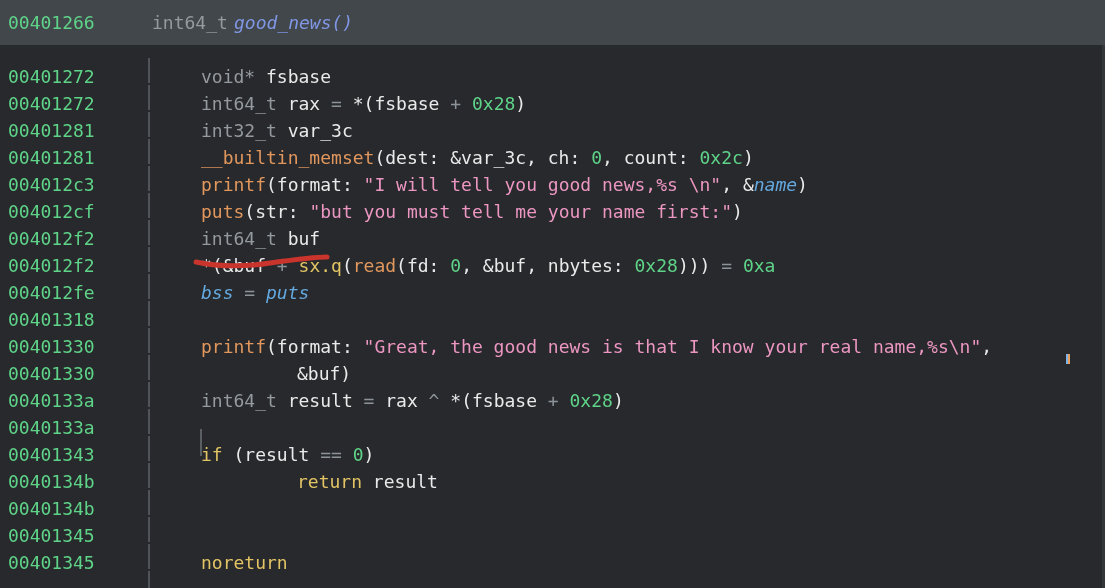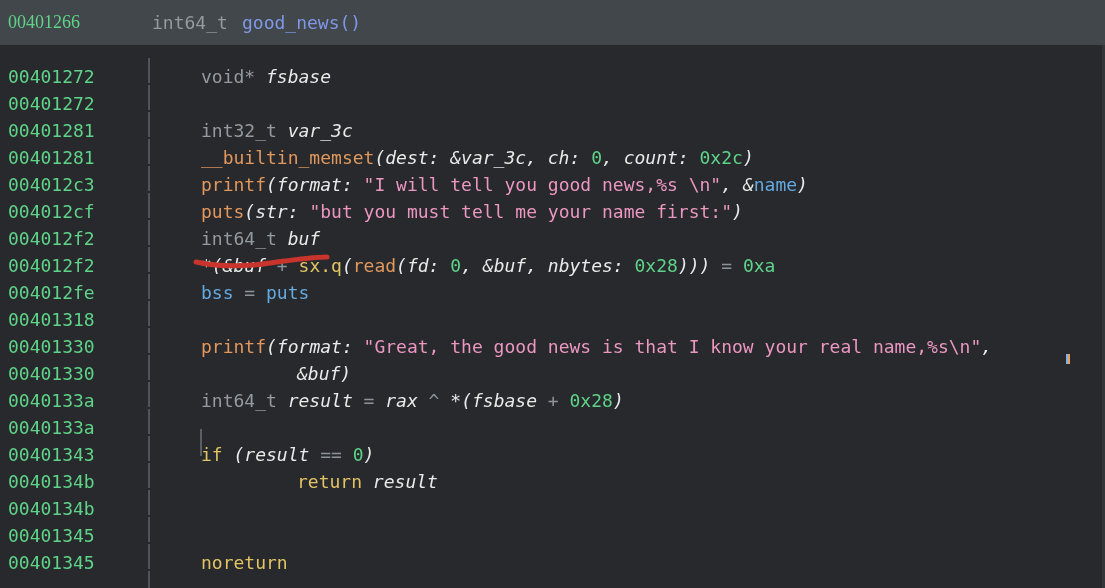--- a/index.html
+++ b/index.html
@@ -17,43 +17,43 @@
     -webkit-font-smoothing: antialiased;
   }
   
   #func-header {
     position: absolute; left: 0; top: 0; right: 0;
     height: 45px;
     background: #42474b;
     display: flex; align-items: center;
     white-space: pre;
   }
-  #func-header .addr { position: absolute; left: 8px;  color: var(--addr); font-family: Liberation Serif, serif; }
+  #func-header .addr { position: absolute; left: 8px;  color: var(--addr); }
   #func-header .rtype { position: absolute; left: 152px; color: var(--type); }
-  #func-header .fname { position: absolute; left: 242px; color: var(--headerfn); }
+  #func-header .fname { position: absolute; left: 234px; color: var(--headerfn); font-style: italic; }
   
   #code-body {
     position: absolute; left: 0; top: 45px; right: 0; bottom: 0;
     padding-top: 18px;
   }
   .row { position: relative; height: 27px; white-space: pre; }
   .addrcol {
     position: absolute; left: 8px; top: 0;
     color: var(--addr);
   }
   .codecol { position: absolute; top: 0; left: 201px; }
   .codecol.ind2 { left: 249px; margin-left: 48px; }
   .tk-type { color: var(--type); margin-top: 44px; }
-  .tk-var  { color: var(--var); font-style: italic; }
+  .tk-var  { color: var(--var); }
   .tk-op   { color: var(--op); }
   .tk-num  { color: var(--num); }
   .tk-fn   { color: var(--fn); }
   .tk-kw   { color: var(--kw); }
   .tk-str  { color: var(--str); }
-  .tk-sym  { color: var(--sym); }
+  .tk-sym  { color: var(--sym); font-style: italic; }
   
   #indent-guide {
     position: absolute; left: 148px; top: 13px; bottom: 0; width: 2px;
     background: repeating-linear-gradient(180deg,
       #4f5458 0px, #4f5458 25px, transparent 25px, transparent 27px);
   }
   #if-guide {
     position: absolute; left: 200px; top: 429px; width: 2px; height: 27px;
     background: #5a5f63;
   }
@@ -81,21 +81,21 @@
   <div id="func-header">
     <span class="addr">00401266</span>
     <span class="rtype">int64_t</span>
     <span class="fname">good_news()</span>
   </div>
 
   <div id="code-body">
     <div id="indent-guide"></div>
     <div id="rows">
         <div class="row"><span class="addrcol">00401272</span><span class="codecol"><span class="tk-type">void*</span><span class="tk-var"> fsbase</span></span></div>
-        <div class="row"><span class="addrcol">00401272</span></div>
+        <div class="row"><span class="addrcol">00401272</span><span class="codecol"><span class="tk-type">int64_t</span><span class="tk-var"> rax </span><span class="tk-op">= </span><span class="tk-var">*(fsbase </span><span class="tk-op">+ </span><span class="tk-num">0x28</span><span class="tk-var">)</span></span></div>
         <div class="row"><span class="addrcol">00401281</span><span class="codecol"><span class="tk-type">int32_t</span><span class="tk-var"> var_3c</span></span></div>
         <div class="row"><span class="addrcol">00401281</span><span class="codecol"><span class="tk-fn">__builtin_memset</span><span class="tk-var">(dest: &amp;var_3c, ch: </span><span class="tk-num">0</span><span class="tk-var">, count: </span><span class="tk-num">0x2c</span><span class="tk-var">)</span></span></div>
         <div class="row"><span class="addrcol">004012c3</span><span class="codecol"><span class="tk-fn">printf</span><span class="tk-var">(format: </span><span class="tk-str">"I will tell you good news,%s \n"</span><span class="tk-var">, &amp;</span><span class="tk-sym">name</span><span class="tk-var">)</span></span></div>
         <div class="row"><span class="addrcol">004012cf</span><span class="codecol"><span class="tk-fn">puts</span><span class="tk-var">(str: </span><span class="tk-str">"but you must tell me your name first:"</span><span class="tk-var">)</span></span></div>
         <div class="row"><span class="addrcol">004012f2</span><span class="codecol"><span class="tk-type">int64_t</span><span class="tk-var"> buf</span></span></div>
         <div class="row"><span class="addrcol">004012f2</span><span class="codecol"><span class="tk-var">*(&amp;buf </span><span class="tk-op">+ </span><span class="tk-kw">sx.q</span><span class="tk-var">(</span><span class="tk-fn">read</span><span class="tk-var">(fd: </span><span class="tk-num">0</span><span class="tk-var">, &amp;buf, nbytes: </span><span class="tk-num">0x28</span><span class="tk-var">))) </span><span class="tk-op">= </span><span class="tk-num">0xa</span></span></div>
         <div class="row"><span class="addrcol">004012fe</span><span class="codecol"><span class="tk-sym">bss</span><span class="tk-op"> = </span><span class="tk-sym">puts</span></span></div>
         <div class="row"><span class="addrcol">00401318</span></div>
         <div class="row"><span class="addrcol">00401330</span><span class="codecol"><span class="tk-fn">printf</span><span class="tk-var">(format: </span><span class="tk-str">"Great, the good news is that I know your real name,%s\n"</span><span class="tk-var">,</span></span></div>
         <div class="row"><span class="addrcol">00401330</span><span class="codecol ind2"><span class="tk-var">&amp;buf)</span></span></div>

